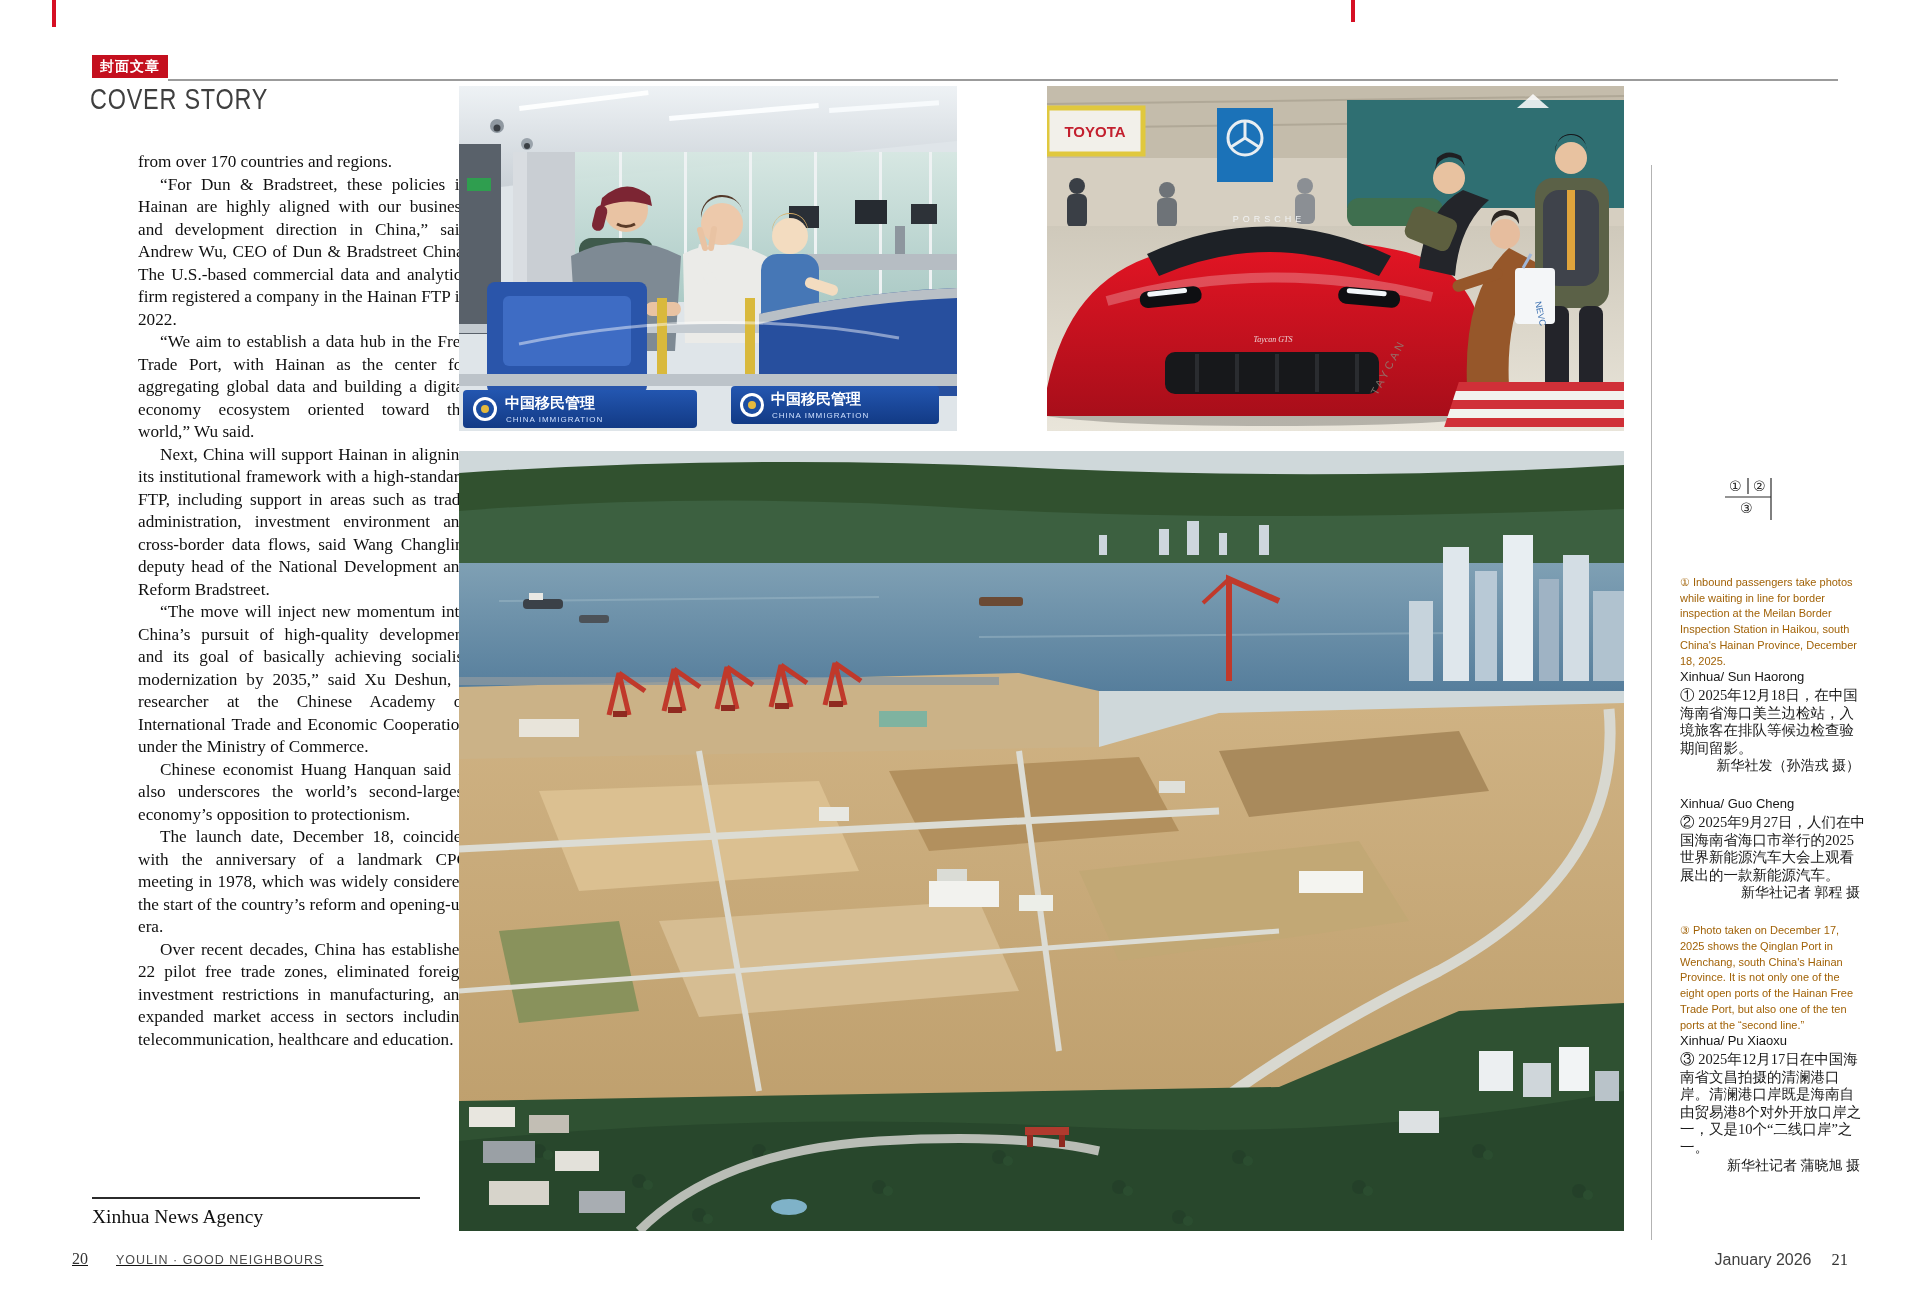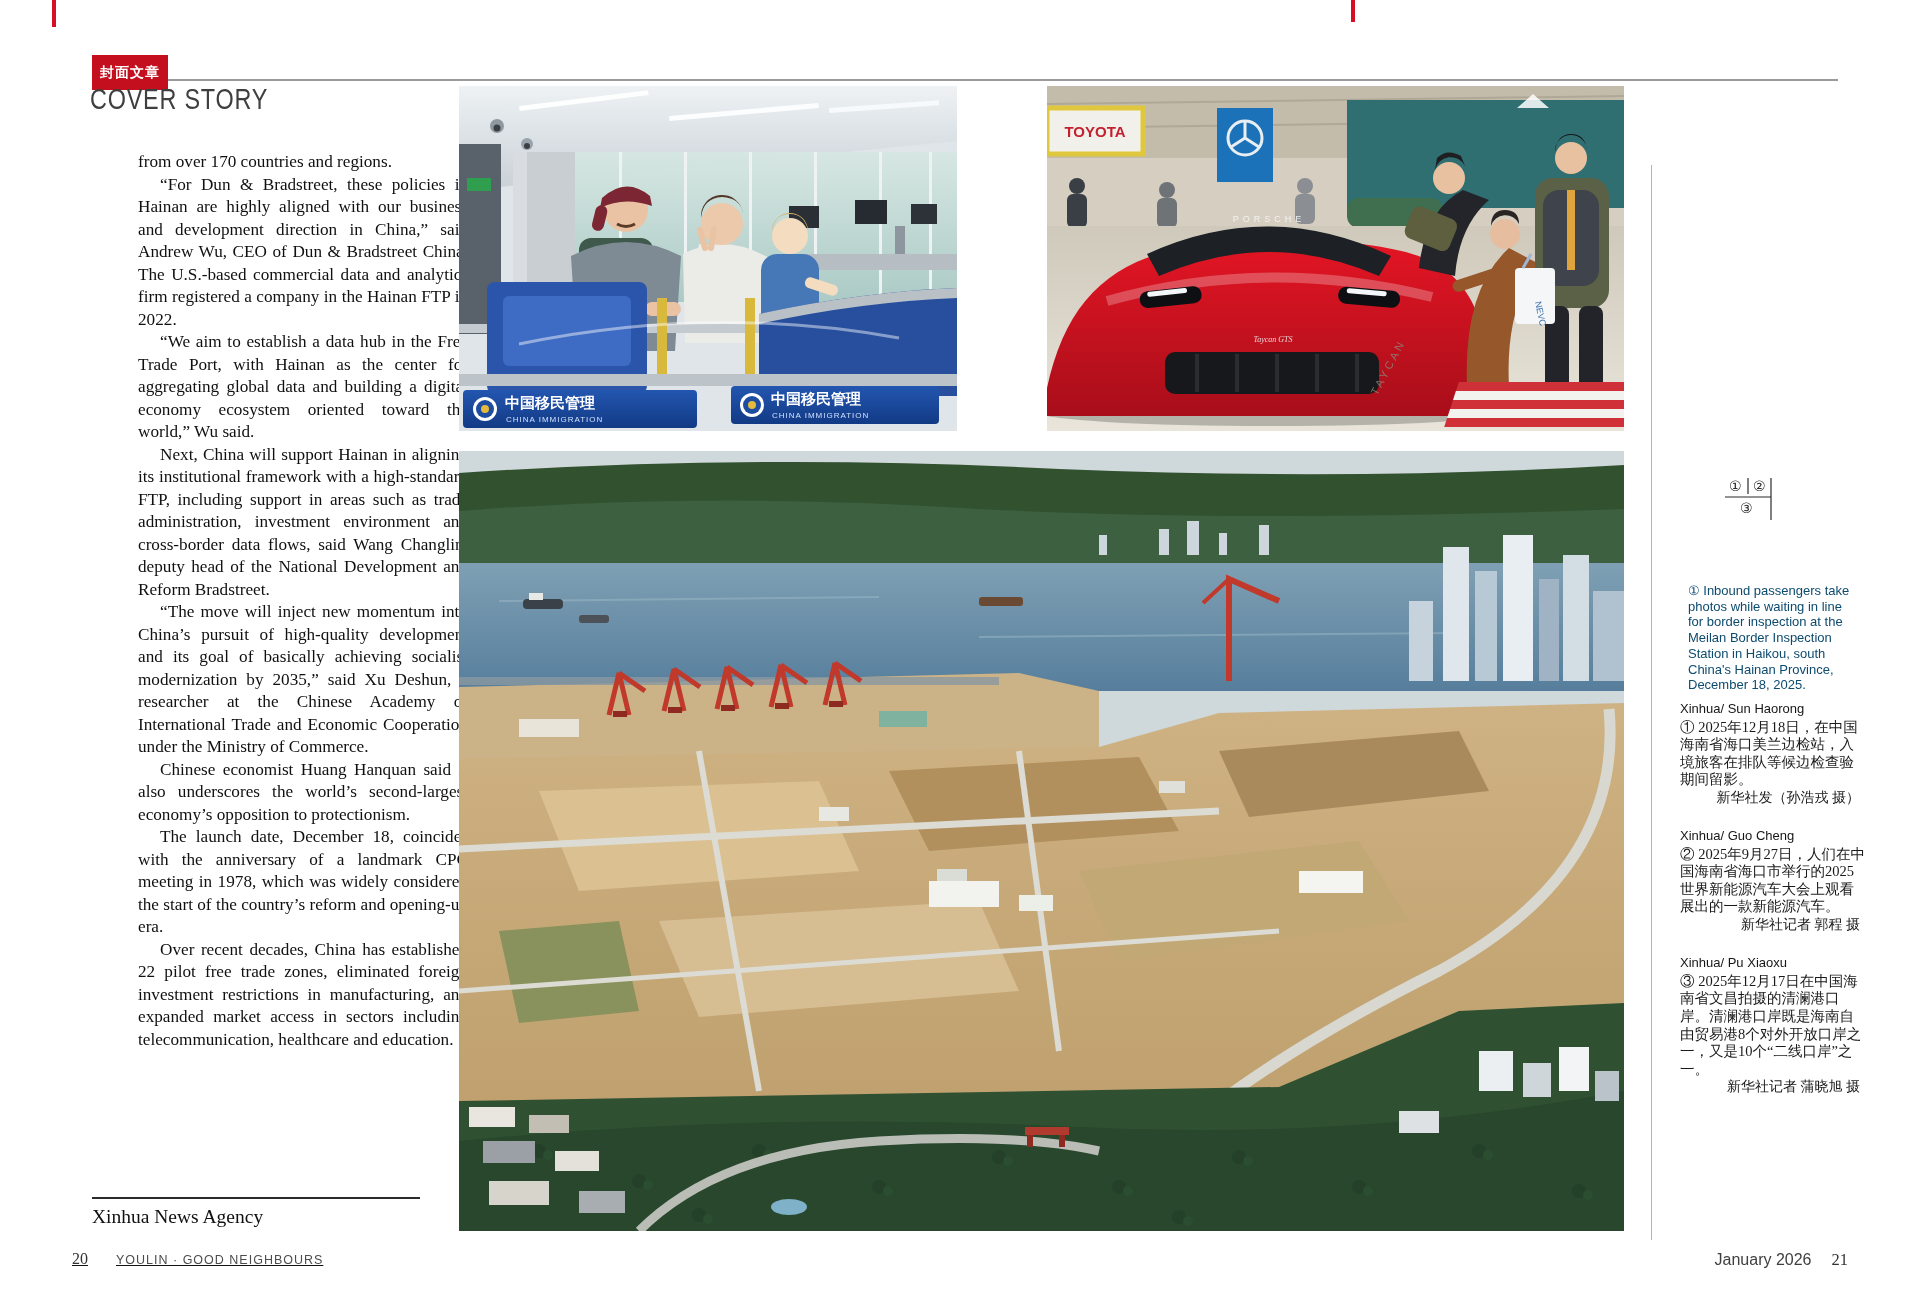--- a/index.html
+++ b/index.html
@@ -3,21 +3,21 @@
 <meta charset="utf-8">
 <style>
   html,body{margin:0;padding:0;background:#ffffff;}
   .page{position:relative;width:1920px;height:1303px;background:#ffffff;overflow:hidden;
         font-family:"Liberation Sans",sans-serif;color:#111;}
 
   
   .cropmark{position:absolute;top:0;width:4px;background:#d60f24;}
 
   
-  .badge{position:absolute;left:92px;top:55px;width:76px;height:35px;background:#c40f1e;
+  .badge{position:absolute;left:92px;top:55px;width:76px;height:23px;background:#c40f1e;
          display:flex;align-items:center;justify-content:center;color:#fff;font-weight:bold;
          font-size:14px;letter-spacing:1px;}
   .header-rule{position:absolute;left:168px;top:79px;width:1670px;height:2px;background:#9b9b9b;}
   .cover-title{position:absolute;left:90px;top:82px;font-size:30px;letter-spacing:1px;color:#3f3f3f;
                transform:scaleX(.78);transform-origin:left top;white-space:nowrap;}
 
   
   .article{position:absolute;left:92px;top:151px;width:330px;
            font-family:"Liberation Serif",serif;font-size:17.2px;line-height:22.5px;
            text-align:justify;color:#101010;margin-left:46px;}
@@ -37,21 +37,21 @@
   .footer-right .pnum{font-family:"Liberation Serif",serif;font-size:16.5px;color:#333;}
 
   
   .photo{position:absolute;display:block;}
 
   
   .v-rule{position:absolute;left:1651px;top:165px;width:1px;height:1075px;background:#b3b3b3;}
   .layout-key{position:absolute;left:1723px;top:476px;}
   .captions{position:absolute;left:1680px;top:575px;width:186px;}
   .cap-block{margin-bottom:21px;}
-  .cap-en{font-size:13px;line-height:15.7px;color:#0c4a6e;margin:8px;}
+  .cap-en{font-size:11px;line-height:15.7px;color:#a16207;margin:0;}
   .cap-credit-en{font-size:13px;line-height:15.7px;color:#161616;margin:0;}
   .cap-cn{font-family:"Liberation Serif",serif;font-size:14.5px;line-height:17.6px;color:#1a1a1a;margin:2px 0 0 0;}
   .cap-credit-cn{font-family:"Liberation Serif",serif;font-size:14px;line-height:18px;color:#1a1a1a;
                  text-align:right;padding-right:6px;margin:0 0 0 0;}
 </style>
 </head>
 <body>
 
 <div class="page">
 
@@ -457,19 +457,20 @@
       <p class="cap-credit-en">Xinhua/ Sun Haorong</p>
       <p class="cap-cn">① 2025年12月18日，在中国海南省海口美兰边检站，入境旅客在排队等候边检查验期间留影。</p>
       <p class="cap-credit-cn">新华社发（孙浩戎 摄）</p>
     </div>
     <div class="cap-block">
       <p class="cap-credit-en">Xinhua/ Guo Cheng</p>
       <p class="cap-cn">② 2025年9月27日，人们在中国海南省海口市举行的2025世界新能源汽车大会上观看展出的一款新能源汽车。</p>
       <p class="cap-credit-cn">新华社记者 郭程 摄</p>
     </div>
     <div class="cap-block">
+      <p class="cap-en">③ Photo taken on December 17, 2025 shows the Qinglan Port in Wenchang, south China's Hainan Province. It is not only one of the eight open ports of the Hainan Free Trade Port, but also one of the ten ports at the “second line.”</p>
       <p class="cap-credit-en">Xinhua/ Pu Xiaoxu</p>
       <p class="cap-cn">③ 2025年12月17日在中国海南省文昌拍摄的清澜港口岸。清澜港口岸既是海南自由贸易港8个对外开放口岸之一，又是10个“二线口岸”之一。</p>
       <p class="cap-credit-cn">新华社记者 蒲晓旭 摄</p>
     </div>
   </div>
 
 </div>
 
 </body></html>

